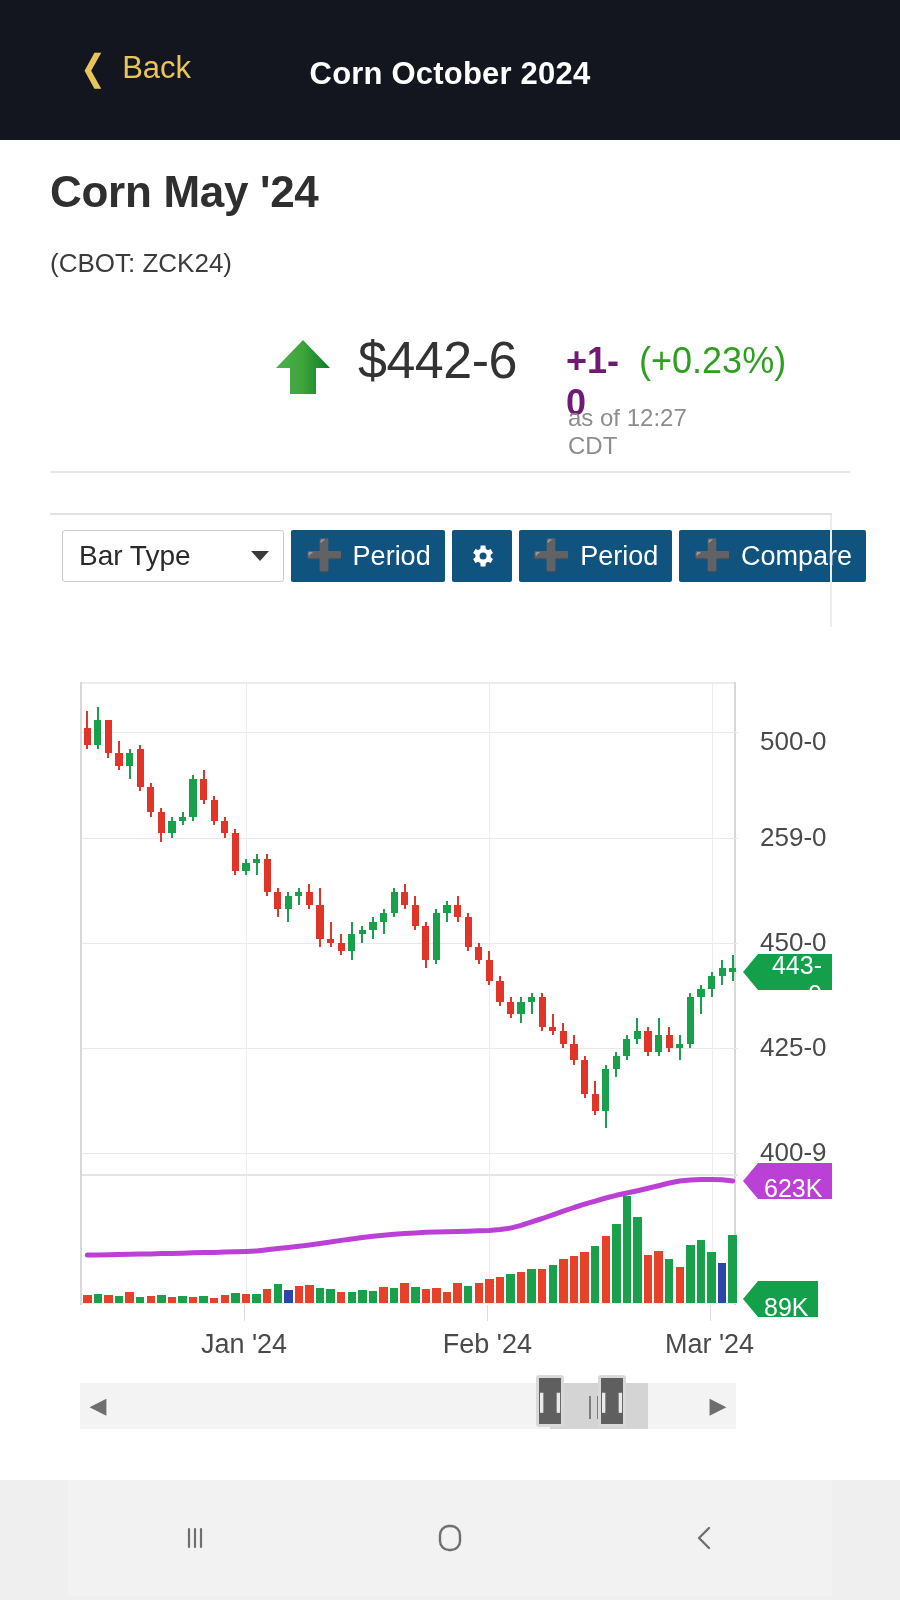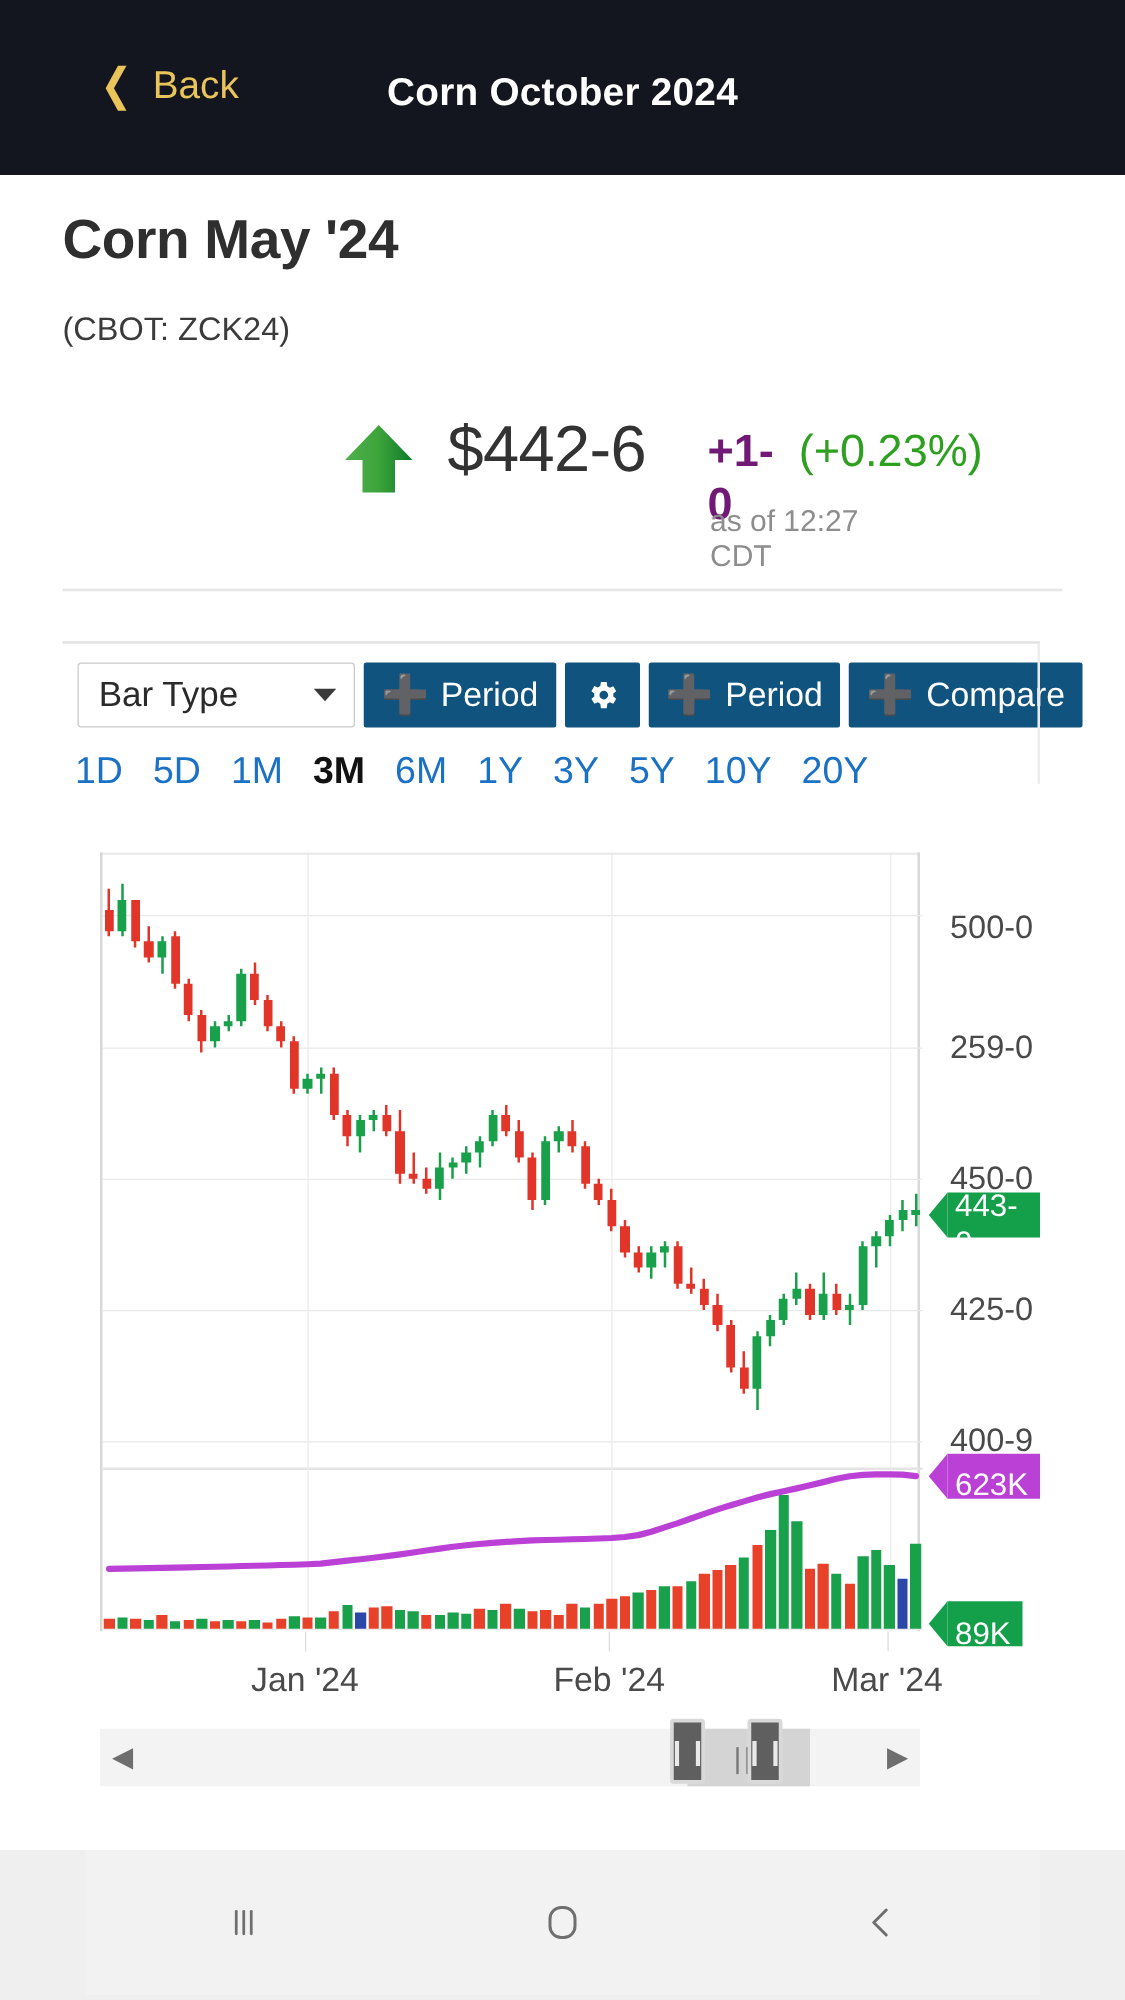--- a/index.html
+++ b/index.html
@@ -139,20 +139,21 @@
   .oi-svg{position:absolute;left:0;top:0;}
 
   
   .ylab{
     position:absolute;font-size:26px;color:#4a4a4a;white-space:nowrap;
   }
   .flag{
     position:absolute;height:36px;display:flex;align-items:center;
     padding:16px 10px 0 6px;color:#fff;font-size:25px;font-weight:400;
     box-sizing:border-box;
+    text-align:right;
   }
   .flag:before{
     content:"";position:absolute;left:-15px;top:0;
     width:0;height:0;border-top:18px solid transparent;
     border-bottom:18px solid transparent;
   }
   .flag.green{background:#14a04b;}
   .flag.green:before{border-right:15px solid #14a04b;}
   .flag.purple{background:#bb41d6;}
   .flag.purple:before{border-right:15px solid #bb41d6;}
@@ -255,32 +256,20 @@
       <div class="btn">
         <span class="plus">➕</span>
         <span>Period</span>
       </div>
       <div class="btn">
         <span class="plus">➕</span>
         <span>Compare</span>
       </div>
     </div>
 
-    <div class="ranges" id="ranges">
-        <div class="range">1D</div>
-        <div class="range">5D</div>
-        <div class="range">1M</div>
-        <div class="range active">3M</div>
-        <div class="range">6M</div>
-        <div class="range">1Y</div>
-        <div class="range">3Y</div>
-        <div class="range">5Y</div>
-        <div class="range">10Y</div>
-        <div class="range">20Y</div>
-      </div>
 
     <div class="plot-frame-top"></div>
     <div class="plot-right"></div>
     <div class="plot" id="plot">
         <div class="gl-h" style="top: 50.4615px;"></div>
         <div class="gl-h" style="top: 155.59px;"></div>
         <div class="gl-h" style="top: 260.718px;"></div>
         <div class="gl-h" style="top: 365.846px;"></div>
         <div class="gl-h" style="top: 470.974px;"></div>
         <div class="sep" style="top: 492px;"></div>

